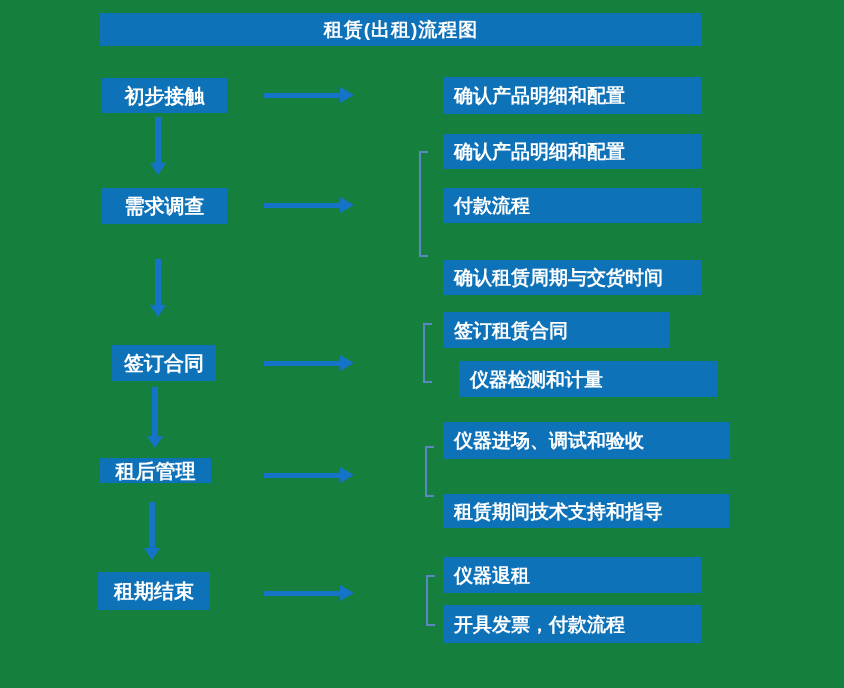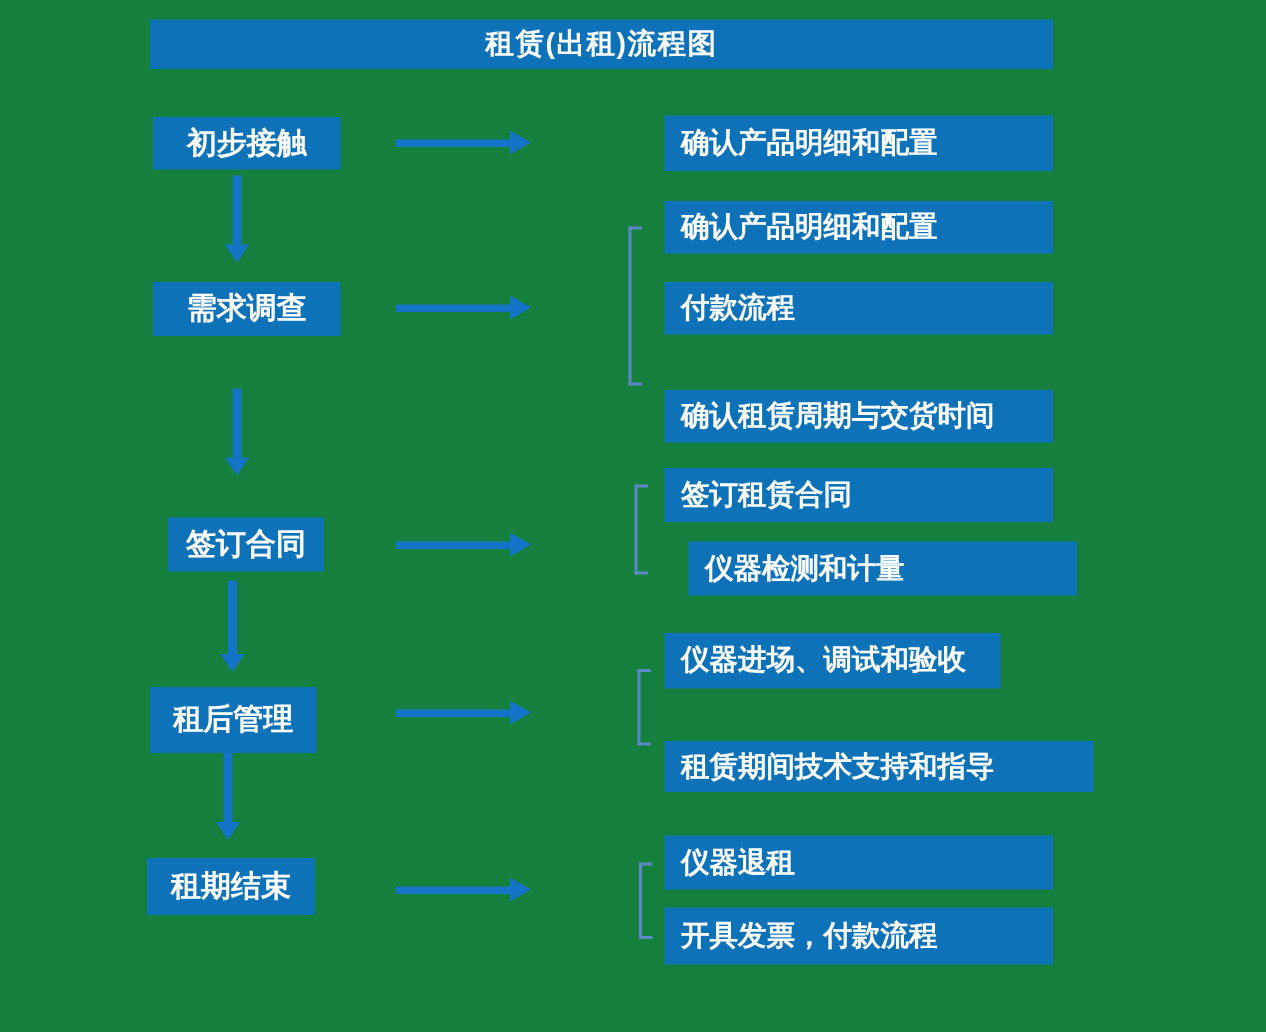--- a/index.html
+++ b/index.html
@@ -82,49 +82,49 @@
 
   <div class="node left-node" style="left:102px; top:78px; width:125px; height:35px;">
     <span>初步接触</span>
   </div>
   <div class="node left-node" style="left:102px; top:188px; width:125px; height:36px;">
     <span>需求调查</span>
   </div>
   <div class="node left-node" style="left:112px; top:345px; width:104px; height:36px;">
     <span>签订合同</span>
   </div>
-  <div class="node left-node" style="left:100px; top:458px; width:111px; height:44px;">
+  <div class="node left-node" style="left:100px; top:458px; width:111px; height:25px;">
     <span>租后管理</span>
   </div>
   <div class="node left-node" style="left:98px; top:572px; width:112px; height:38px;">
     <span>租期结束</span>
   </div>
 
   <div class="node right-node" style="left:443px; top:77px; width:259px; height:37px;">
     <span>确认产品明细和配置</span>
   </div>
 
   <div class="node right-node" style="left:443px; top:134px; width:259px; height:35px;">
     <span>确认产品明细和配置</span>
   </div>
   <div class="node right-node" style="left:443px; top:188px; width:259px; height:35px;">
     <span>付款流程</span>
   </div>
   <div class="node right-node" style="left:443px; top:245px; width:259px; height:35px;margin-top:15px;">
     <span>确认租赁周期与交货时间</span>
   </div>
 
-  <div class="node right-node" style="left:443px; top:312px; width:259px; height:36px;">
+  <div class="node right-node" style="left:443px; top:312px; width:227px; height:36px;">
     <span>签订租赁合同</span>
   </div>
   <div class="node right-node" style="left:443px; top:361px; width:259px; height:36px;margin-left:16px;">
     <span>仪器检测和计量</span>
   </div>
 
-  <div class="node right-node" style="left:443px; top:422px; width:224px; height:37px;">
+  <div class="node right-node" style="left:443px; top:422px; width:287px; height:37px;">
     <span>仪器进场、调试和验收</span>
   </div>
   <div class="node right-node" style="left:443px; top:494px; width:286px; height:34px;">
     <span>租赁期间技术支持和指导</span>
   </div>
 
   <div class="node right-node" style="left:443px; top:557px; width:259px; height:36px;">
     <span>仪器退租</span>
   </div>
   <div class="node right-node" style="left:443px; top:605px; width:259px; height:38px;">

